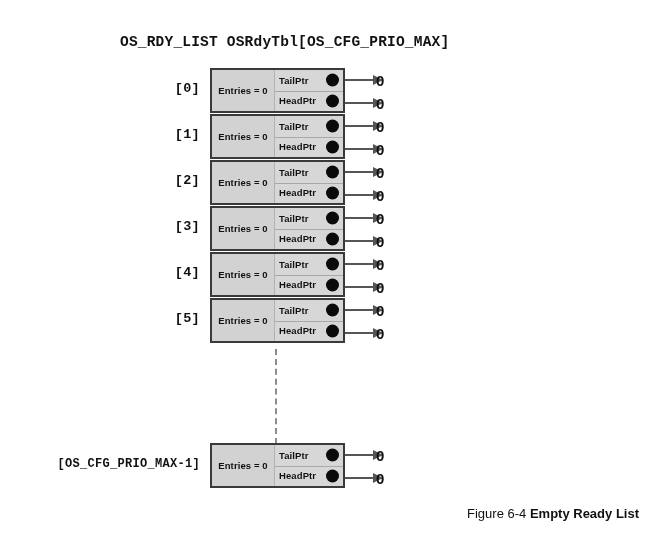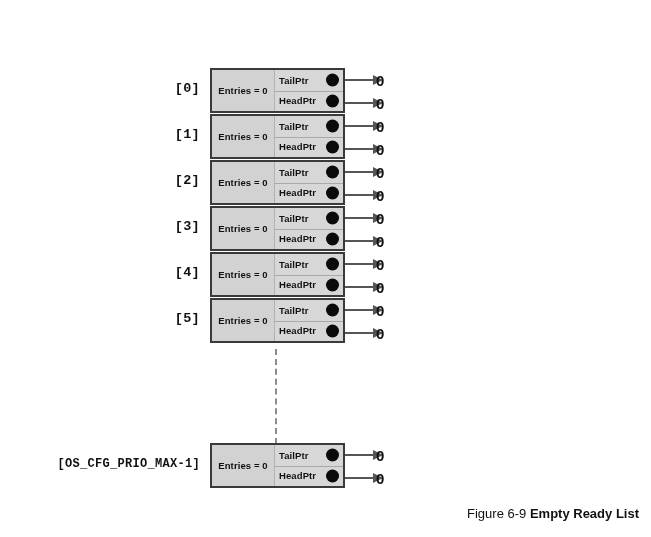--- a/index.html
+++ b/index.html
@@ -197,20 +197,21 @@
     white-space: nowrap;
   }
   .figure-caption .cap-num { font-weight: normal; }
   .figure-caption .cap-title { font-weight: bold; }
 </style>
 </head>
 <body>
 
 <div id="figure-root">
 
+  <div class="diagram-title">OS_RDY_LIST OSRdyTbl[OS_CFG_PRIO_MAX]</div>
 
   <div class="dashed-continuation"></div>
 
   <div id="rows-host">
       <div class="list-row" style="top: 68px;">
         <div class="index-label">[0]</div>
         <div class="record-box">
           <div class="box-left">
             <span class="entries-text">Entries = 0</span>
           </div>
@@ -372,16 +373,16 @@
           <div class="ptr-divider-h"></div>
         </div>
         <div class="arrow tail"></div>
         <div class="arrow head"></div>
         <div class="zero-label tail">0</div>
         <div class="zero-label head">0</div>
       </div>
     </div>
 
   <div class="figure-caption">
-    <span class="cap-num">Figure 6-9</span><span> </span><span class="cap-title">Empty Ready List</span>
+    <span class="cap-num">Figure 6-4</span><span> </span><span class="cap-title">Empty Ready List</span>
   </div>
 
 </div>
 
 </body></html>

